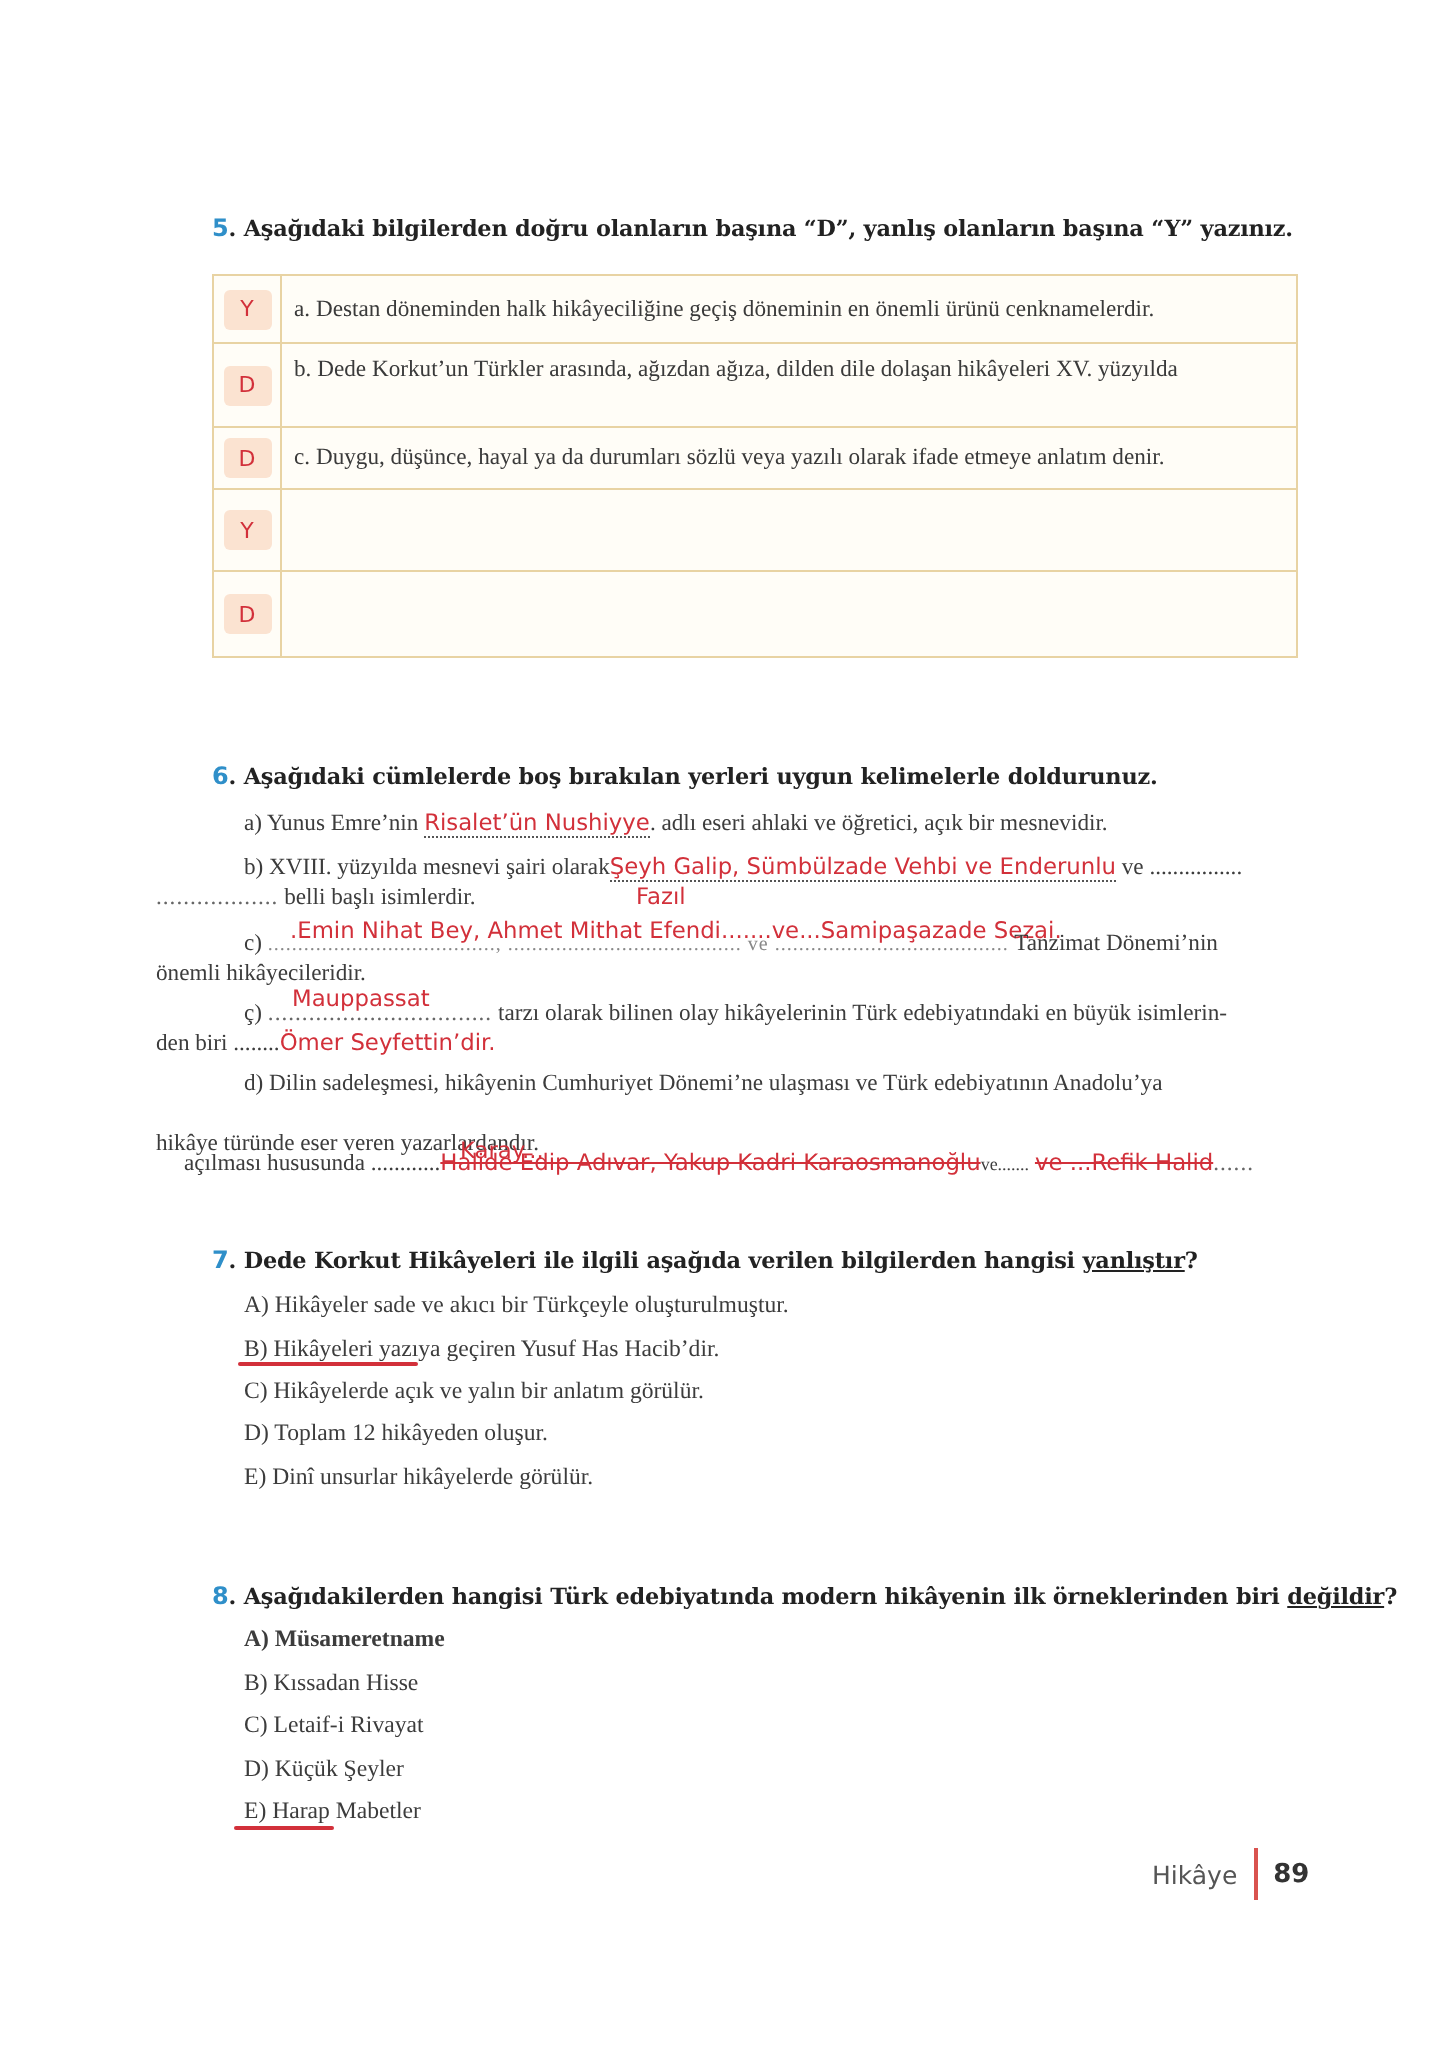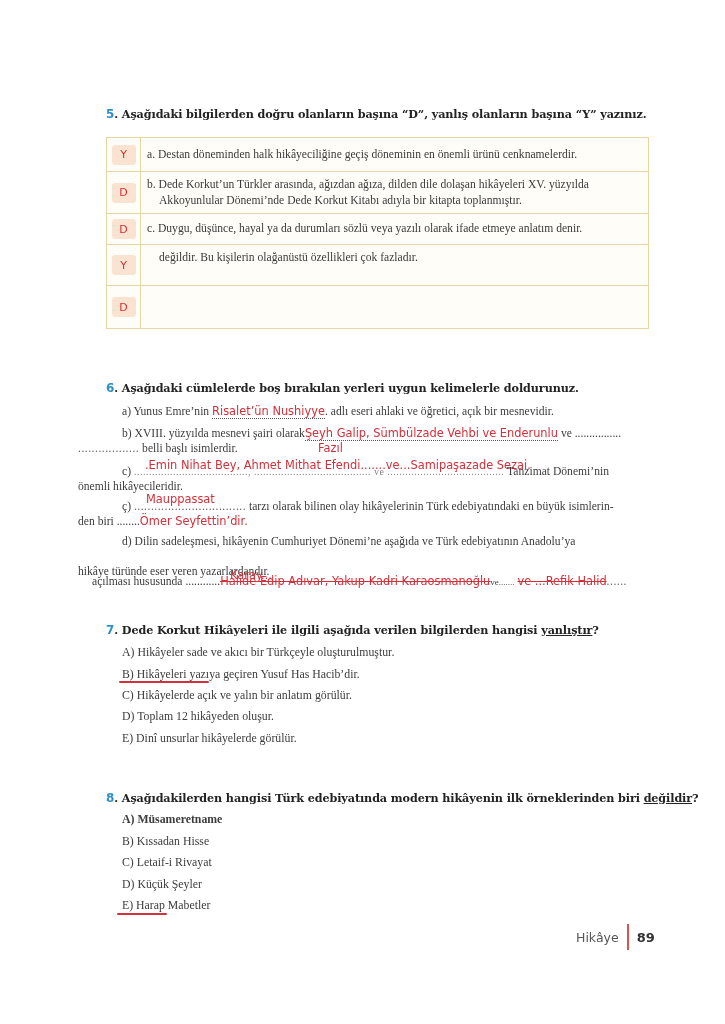--- a/index.html
+++ b/index.html
@@ -44,37 +44,35 @@
     <div class="tf-cell-text" style="display:flex;align-items:center;">
         <span>a. Destan döneminden halk hikâyeciliğine geçiş döneminin en önemli ürünü cenknamelerdir.</span>
       </div>
   </div>
   <div class="tf-row" style="height:41px;">
     <div class="tf-cell-ans">
         <div class="ans-box">D</div>
       </div>
     <div class="tf-cell-text">
       <span style="display:block">b. Dede Korkut’un Türkler arasında, ağızdan ağıza, dilden dile dolaşan hikâyeleri XV. yüzyılda</span>
-      <span class="hang">Akkoyunlular Dönemi’nde Dede Korkut Kitabı adıyla bir kitapta toplanmıştır.</span>
     </div>
   </div>
   <div class="tf-row" style="height:30px;">
     <div class="tf-cell-ans">
         <div class="ans-box">D</div>
       </div>
     <div class="tf-cell-text" style="display:flex;align-items:center;">
         <span>c. Duygu, düşünce, hayal ya da durumları sözlü veya yazılı olarak ifade etmeye anlatım denir.</span>
       </div>
   </div>
   <div class="tf-row" style="height:40px;">
     <div class="tf-cell-ans">
         <div class="ans-box">Y</div>
       </div>
     <div class="tf-cell-text">
-      <span class="hang">değildir. Bu kişilerin olağanüstü özellikleri çok fazladır.</span>
     </div>
   </div>
   <div class="tf-row" style="height:42px;">
     <div class="tf-cell-ans">
         <div class="ans-box">D</div>
       </div>
     <div class="tf-cell-text">
     </div>
   </div>
 </div>
@@ -109,21 +107,21 @@
 <div class="abs hand" style="left:146px; top:492px;">Mauppassat</div>
 <div class="abs body-text" style="left:122px; top:499px;">
   <span>ç)</span>
   <span class="dots">.................................</span>
   <span>tarzı olarak bilinen olay hikâyelerinin Türk edebiyatındaki en büyük isimlerin-</span>
 </div>
 <div class="abs body-text" style="left:78px; top:514px;">
   <span>den biri ........</span><span class="hand">Ömer Seyfettin’dir.</span>
 </div>
 
-<div class="abs body-text" style="left:122px; top:534px;">d) Dilin sadeleşmesi, hikâyenin Cumhuriyet Dönemi’ne aşağıda ve Türk edebiyatının Anadolu’ya</div>
+<div class="abs body-text" style="left:122px; top:534px;">d) Dilin sadeleşmesi, hikâyenin Cumhuriyet Dönemi’ne ulaşması ve Türk edebiyatının Anadolu’ya</div>
 <div class="abs body-text" style="left:78px; top:574px;margin-left:14px;">
   <span>açılması hususunda ............</span><span class="hand" style="text-decoration:line-through; text-decoration-color:#d2303a;">Halide Edip Adıvar, Yakup Kadri Karaosmanoğlu</span><span style="font-size:9px;">ve.......</span>
   <span class="hand" style="text-decoration:line-through; text-decoration-color:#d2303a;">ve ...Refik Halid</span><span class="dots">......</span>
 </div>
 <div class="abs body-text" style="left:78px; top:564px;">hikâye türünde eser veren yazarlardandır.</div>
 <div class="abs hand" style="left:230px; top:568px;">Karay...</div>
 
 <div class="abs qtitle" style="left:106px; top:623px;">
   <span class="qnum">7</span><span>. Dede Korkut Hikâyeleri ile ilgili aşağıda verilen bilgilerden hangisi </span><span style="text-decoration:underline;">yanlıştır</span><span>?</span>
 </div>

